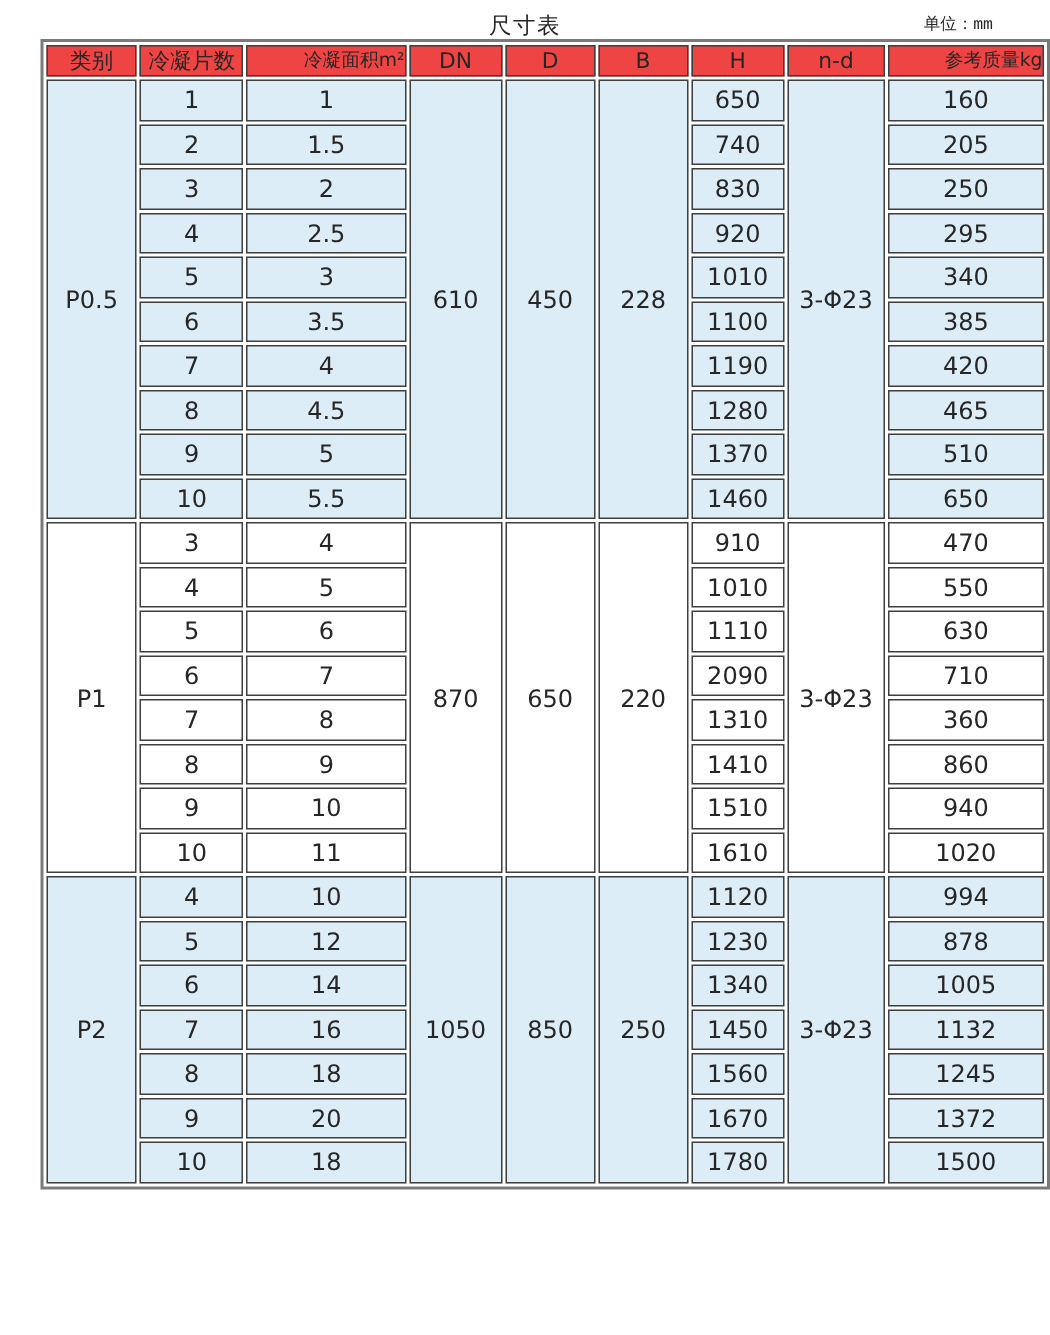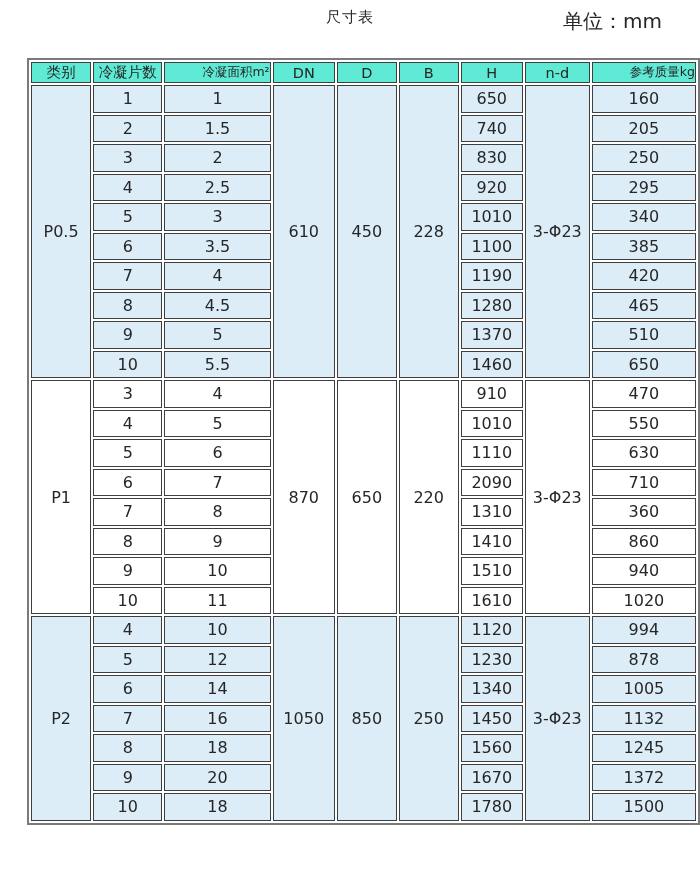--- a/index.html
+++ b/index.html
@@ -12,36 +12,37 @@
     color: var(--text, #262626);
   }
   .page {
     position: relative;
     width: 700px;
     height: 890px;
     overflow: hidden;
   }
   .header-row {
     position: relative;
-    height: 58px;
+    height: 26px;
+    font-family: Liberation Mono, monospace;
   }
   .title {
     position: absolute;
     left: 0;
     right: 0;
     top: 8px;
     text-align: center;
     font-size: 15px;
     letter-spacing: 1px;
   }
   .unit {
     position: absolute;
     right: 38px;
     top: 8px;
-    font-size: 20px;
+    font-size: 11px;
     text-align: right;
   }
   table.dim-table {
     border-collapse: separate;
     border-spacing: 2px;
     border: 2px solid var(--outer, #7a7a7a);
     margin-left: 27px;
     table-layout: fixed;
     background: #ffffff;
   }
@@ -51,21 +52,21 @@
     text-align: center;
     vertical-align: middle;
     padding: 0;
     overflow: hidden;
     white-space: nowrap;
   }
   .dim-table th {
     height: 18px;
     font-size: 14.5px;
     font-weight: normal;
-    background: #5eead4;
+    background: #ef4444;
   }
   .dim-table th.narrow {
     font-size: 12.5px;
     padding-left: 37px;
   }
   .dim-table td {
     height: 27.5px;
     font-size: 16px;
     background: #ffffff;
   }

